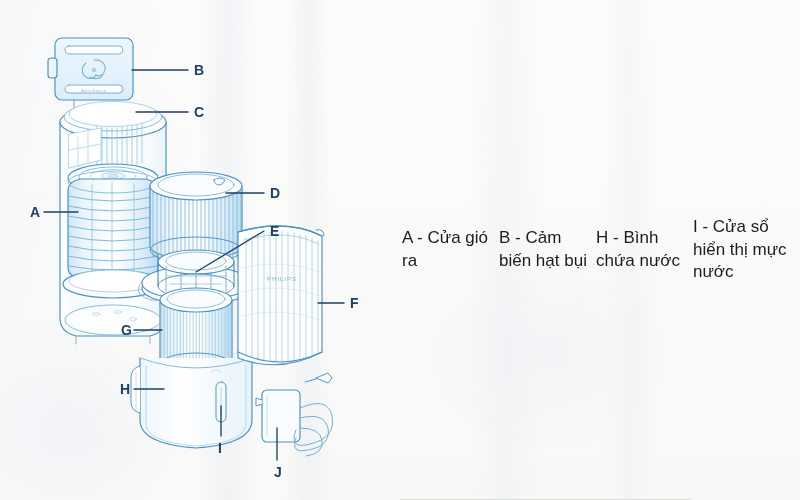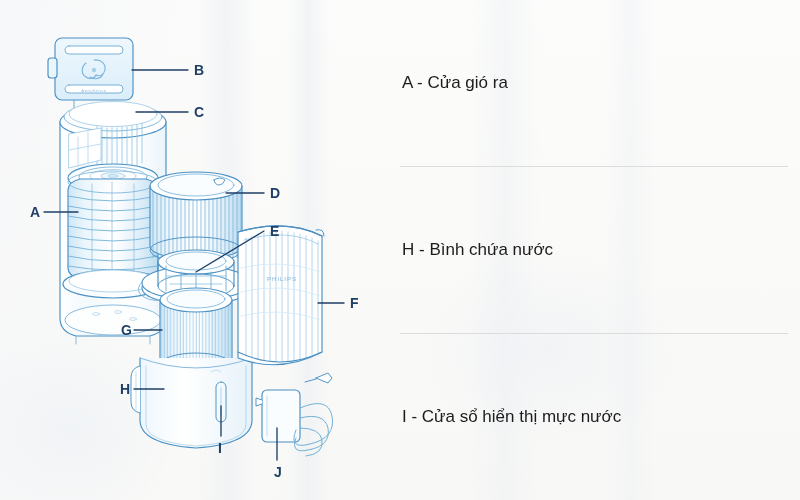--- a/index.html
+++ b/index.html
@@ -62,21 +62,21 @@
 
   
   #legend {
     position: absolute;
     left: 396px;
     top: 0;
     width: 404px;
     height: 500px;
     padding: 0 12px 0 4px;
     display: flex;
-    flex-direction: column;
+    flex-direction: row;
   }
 
   .legend-row {
     flex: 1 1 0;
     display: flex;
     align-items: center;
     border-bottom: 1px solid #dcdcdc;
     padding-left: 2px;
   }
   .legend-row:last-child {
@@ -364,20 +364,23 @@
     <div class="lbl" style="left:120px; top:382px;">H</div>
     <div class="lbl" style="left:218px; top:441px;">I</div>
     <div class="lbl" style="left:274px; top:465px;">J</div>
   </div>
 
   <div id="legend">
     <div class="legend-row">
       <span class="legend-text">A - Cửa gió ra</span>
     </div>
     <div class="legend-row">
+      <span class="legend-text">B - Cảm biến hạt bụi</span>
+    </div>
+    <div class="legend-row">
       <span class="legend-text">H - Bình chứa nước</span>
     </div>
     <div class="legend-row">
       <span class="legend-text">I - Cửa sổ hiển thị mực nước</span>
     </div>
   </div>
 
 </div>
 
 </body></html>

